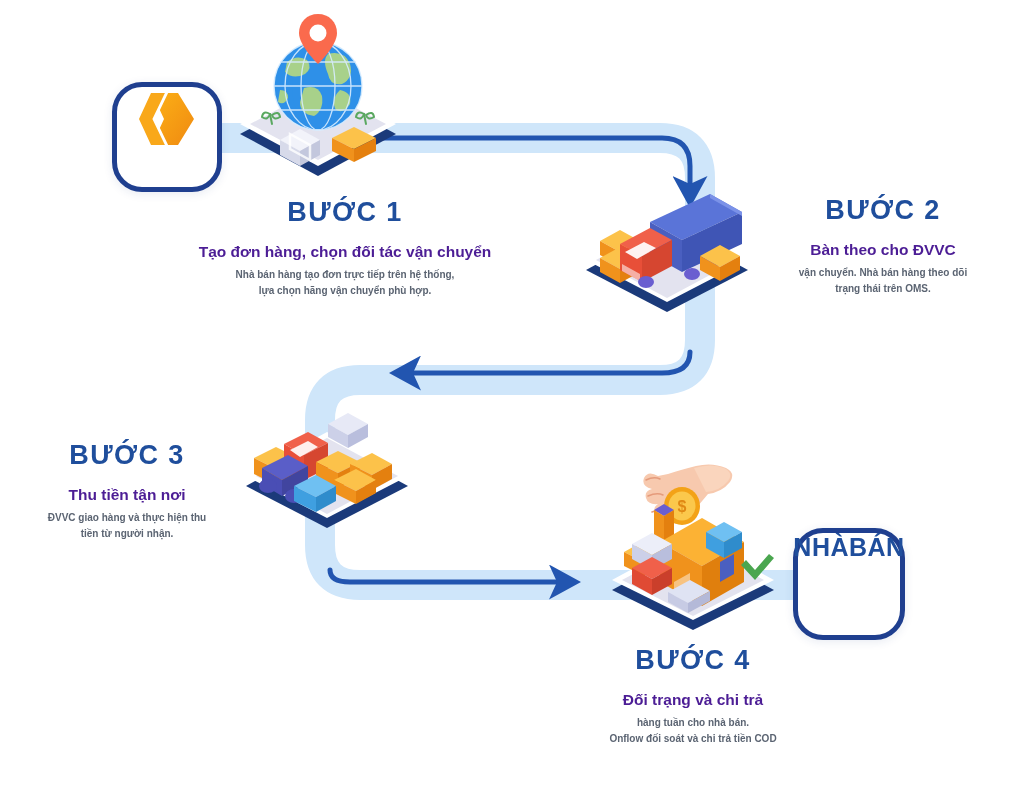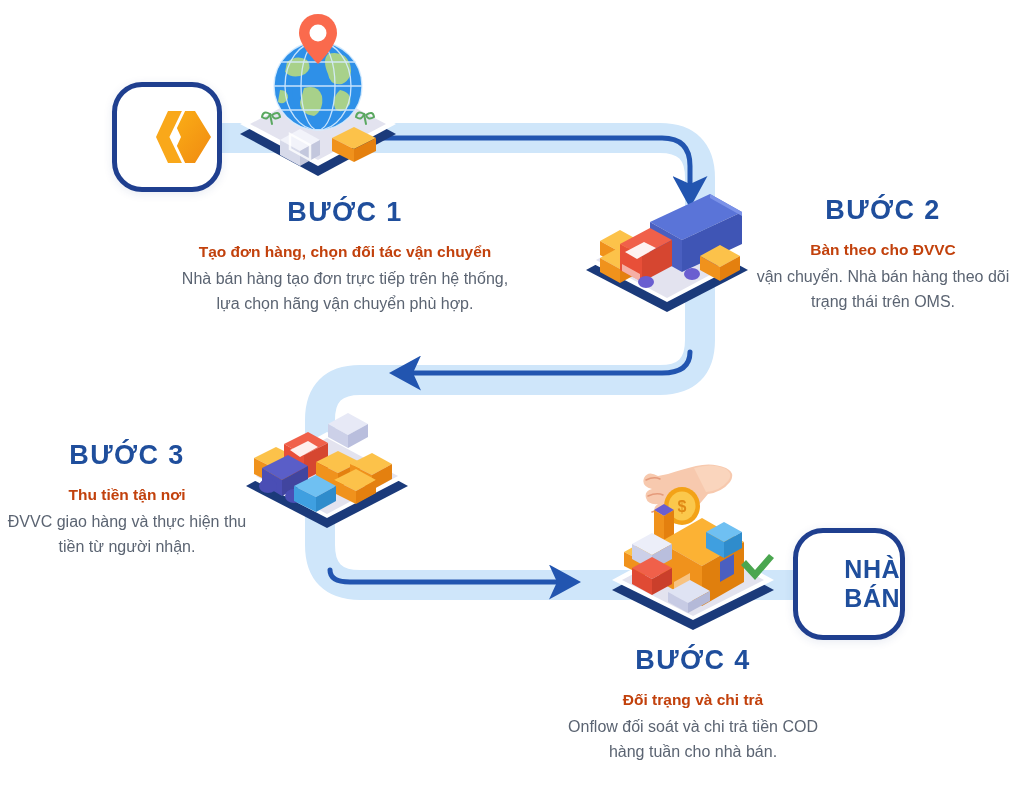--- a/index.html
+++ b/index.html
@@ -17,22 +17,21 @@
 
   
   .node { position: absolute; z-index: 3; }
 
   
   .chip {
     position: absolute; z-index: 4;
     background: #ffffff;
     border: 5px solid #1f3f8f;
     border-radius: 30px;
-    display: flex; align-items: flex-end; justify-content: center;
-    flex-direction: column;
+    display: flex; align-items: flex-start; justify-content: center;
     box-shadow: 0 2px 10px rgba(30,60,130,.10);
   }
   .chip-text {
     color: #1f4e9c;
     font-weight: bold;
     font-size: 25px;
     line-height: 1.18;
     letter-spacing: .5px;
     text-align: center;
   }
@@ -41,31 +40,31 @@
   .txt { position: absolute; z-index: 5; text-align: center; }
   .step-title {
     color: #1f4e9c;
     font-weight: bold;
     font-size: 27px;
     letter-spacing: 1.4px;
     margin-bottom: 13px;
     white-space: nowrap;
   }
   .step-sub {
-    color: #c2410c;
+    color: #4c1d95;
     font-weight: bold;
     font-size: 15.5px;
     margin-bottom: 5px;
     line-height: 1.38;
   }
   .step-body {
     color: #5b6472;
-    font-size: 16px;
+    font-size: 10px;
     line-height: 1.52;
-    font-weight: 400;
+    font-weight: 700;
   }
 </style>
 </head>
 <body>
 
 <div id="stage">
 
   <svg id="ribbon" viewBox="0 0 1024 788">
     <defs>
       <marker id="ah" markerWidth="7" markerHeight="7" refX="4.2" refY="3.5" orient="auto">
@@ -334,22 +333,22 @@
         <path d="M112,141 L90,153 L90,163 L112,151 Z" fill="#b4b9d8"></path>
       </g>
 
       <path d="M148,110 l9,10 l14,-16 l5,4 l-19,22 l-14,-15 Z" fill="#4aa64f"></path>
     </svg>
   </div>
 
   <div class="txt" style="left:483px; top:645px; width:420px;">
     <div class="step-title">BƯỚC 4</div>
     <div class="step-sub">Đối trạng và chi trả</div>
+    <div class="step-body">hàng tuần cho nhà bán.</div>
     <div class="step-body">Onflow đối soát và chi trả tiền COD</div>
-    <div class="step-body">hàng tuần cho nhà bán.</div>
   </div>
 
   <div class="chip" style="left:793px; top:528px; width:112px; height:112px;">
     <span class="chip-text">NHÀ</span>
     <span class="chip-text">BÁN</span>
   </div>
 
 </div>
 
 </body></html>

